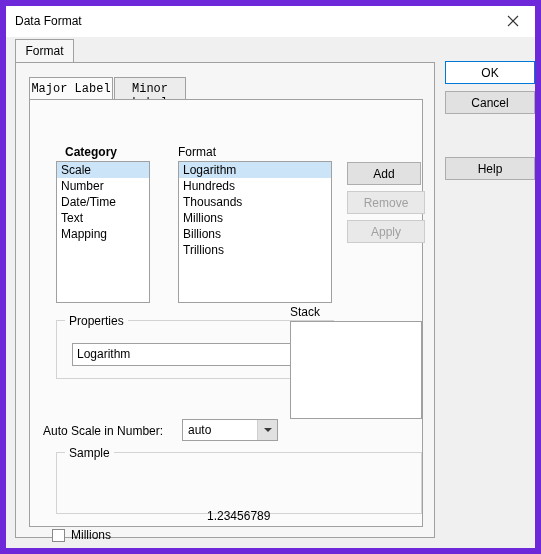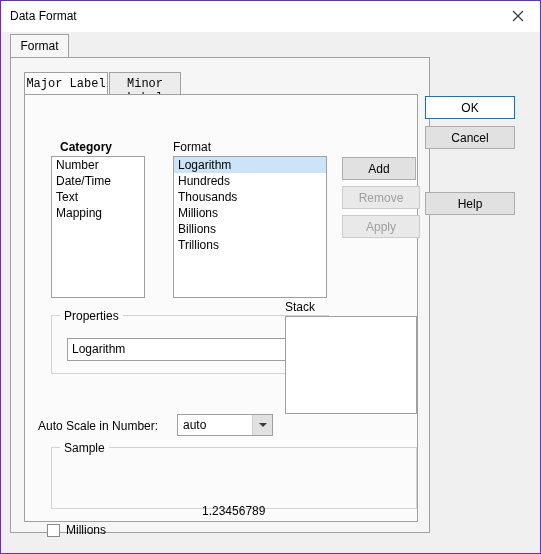--- a/index.html
+++ b/index.html
@@ -14,21 +14,21 @@
     font-size: 12px;
     color: #000;
     overflow: hidden;
   }
   .window {
     position: absolute;
     left: 0; top: 0;
     width: 541px;
     height: 554px;
     background: #f0f0f0;
-    border: 1px solid #6d28d9;
+    border: 6px solid #6d28d9;
     box-sizing: border-box;
   }
   
   .titlebar {
     position: absolute;
     left: 0; top: 0;
     width: 100%;
     height: 31px;
     background: #ffffff;
     box-sizing: border-box;
@@ -253,24 +253,23 @@
     height: 13px;
     background: #ffffff;
     border: 1px solid #8a8a8a;
     box-sizing: border-box;
     margin-right: 6px;
   }
 
   
   .right-btn {
     position: absolute;
-    left: 424px;
+    left: 439px;
     width: 90px;
     height: 23px;
-    margin-top: 40px;
   }
 </style>
 </head>
 <body>
 
 <div class="window">
 
   <div class="titlebar">
     <div class="titlebar-text">Data Format</div>
     <div class="close-btn">
@@ -289,20 +288,21 @@
 
     <div class="inner-tabstrip">
       <div class="tab inner-tab major selected">Major Label</div>
       <div class="tab inner-tab minor">Minor Label</div>
     </div>
 
     <div class="inner-panel">
 
       <div class="lbl" style="left:35px; top:45px;font-weight:bold;">Category</div>
       <div class="listbox" style="left:26px; top:61px; width:94px; height:142px;">
+        <div class="list-item sel">Scale</div>
         <div class="list-item">Number</div>
         <div class="list-item">Date/Time</div>
         <div class="list-item">Text</div>
         <div class="list-item">Mapping</div>
       </div>
 
       <div class="lbl" style="left:148px; top:45px;">Format</div>
       <div class="listbox" style="left:148px; top:61px; width:154px; height:142px;">
         <div class="list-item sel">Logarithm</div>
         <div class="list-item">Hundreds</div>

